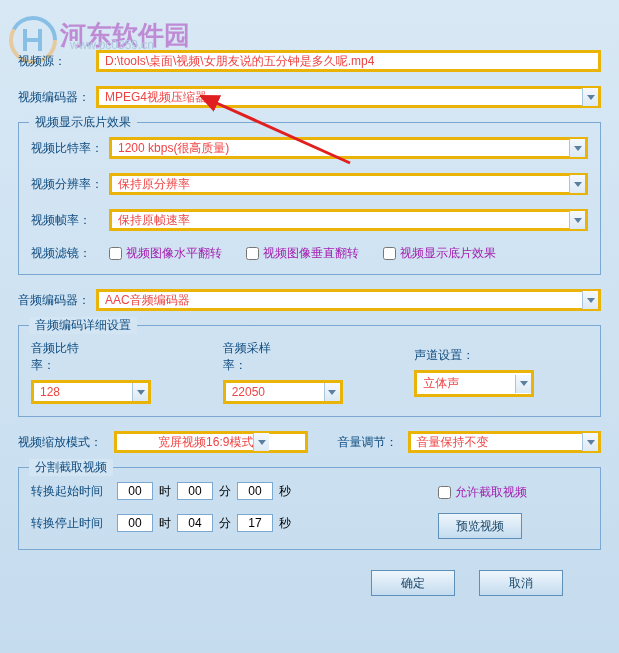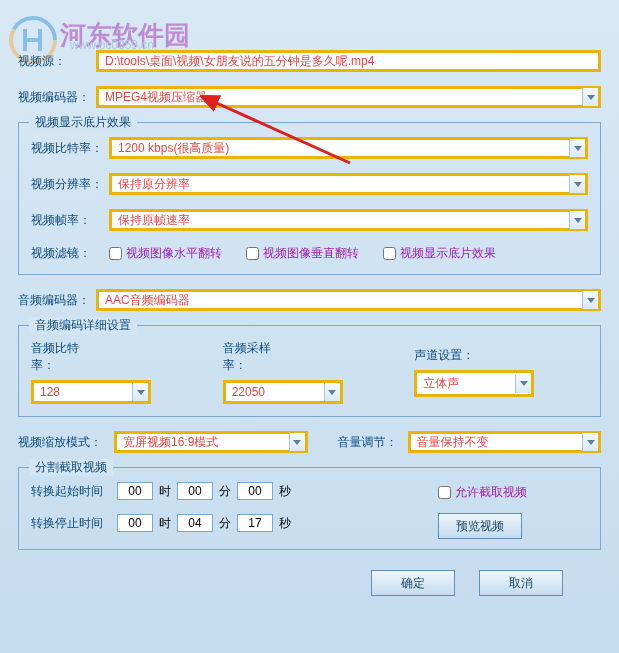--- a/index.html
+++ b/index.html
@@ -141,21 +141,21 @@
         <div class="sel" style="width:120px;">
           <span>立体声</span>
           <span class="sel-arrow"></span>
         </div>
       </div>
     </div>
   </div>
 
   <div class="bottom-row">
     <span style="color:#0e4b7f;width:86px;">视频缩放模式：</span>
-    <div class="sel" style="width:180px;">
+    <div class="sel" style="width:180px;justify-content:center;">
       <span>宽屏视频16:9模式</span>
       <span class="sel-arrow"></span>
     </div>
     <span style="color:#0e4b7f;margin-left:20px;">音量调节：</span>
     <div class="sel" style="flex:1;">
       <span>音量保持不变</span>
       <span class="sel-arrow"></span>
     </div>
   </div>
 

